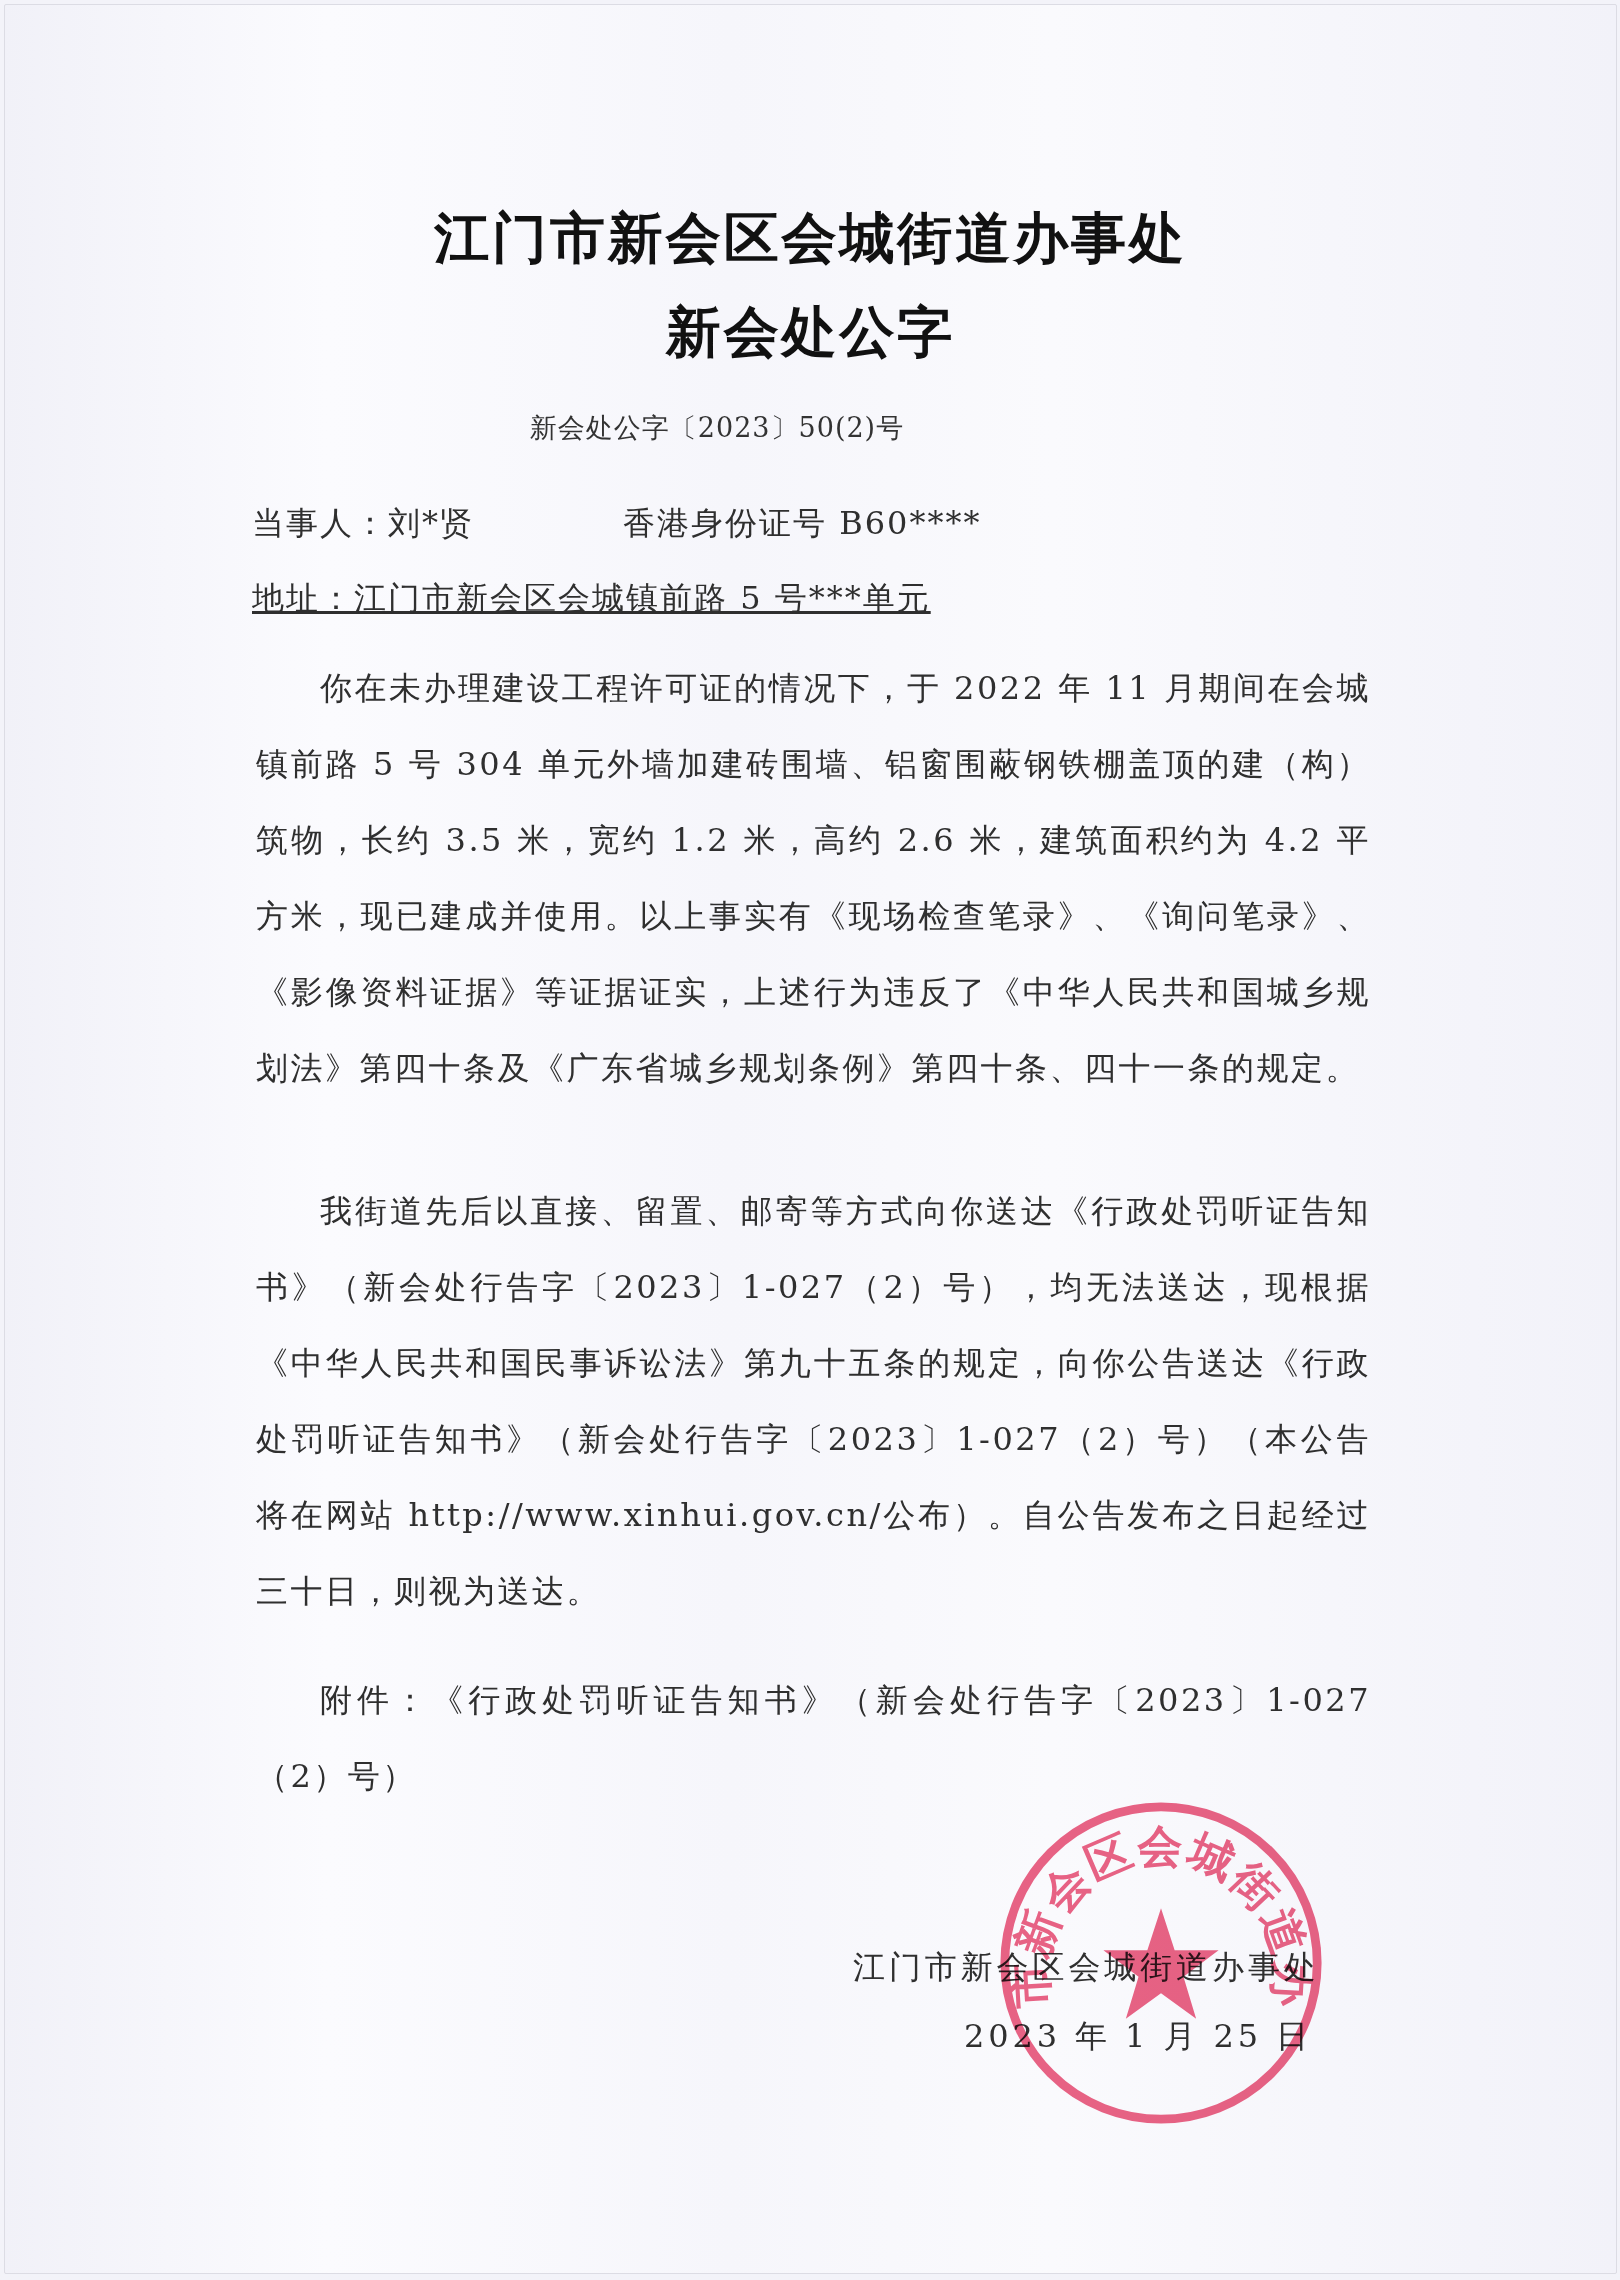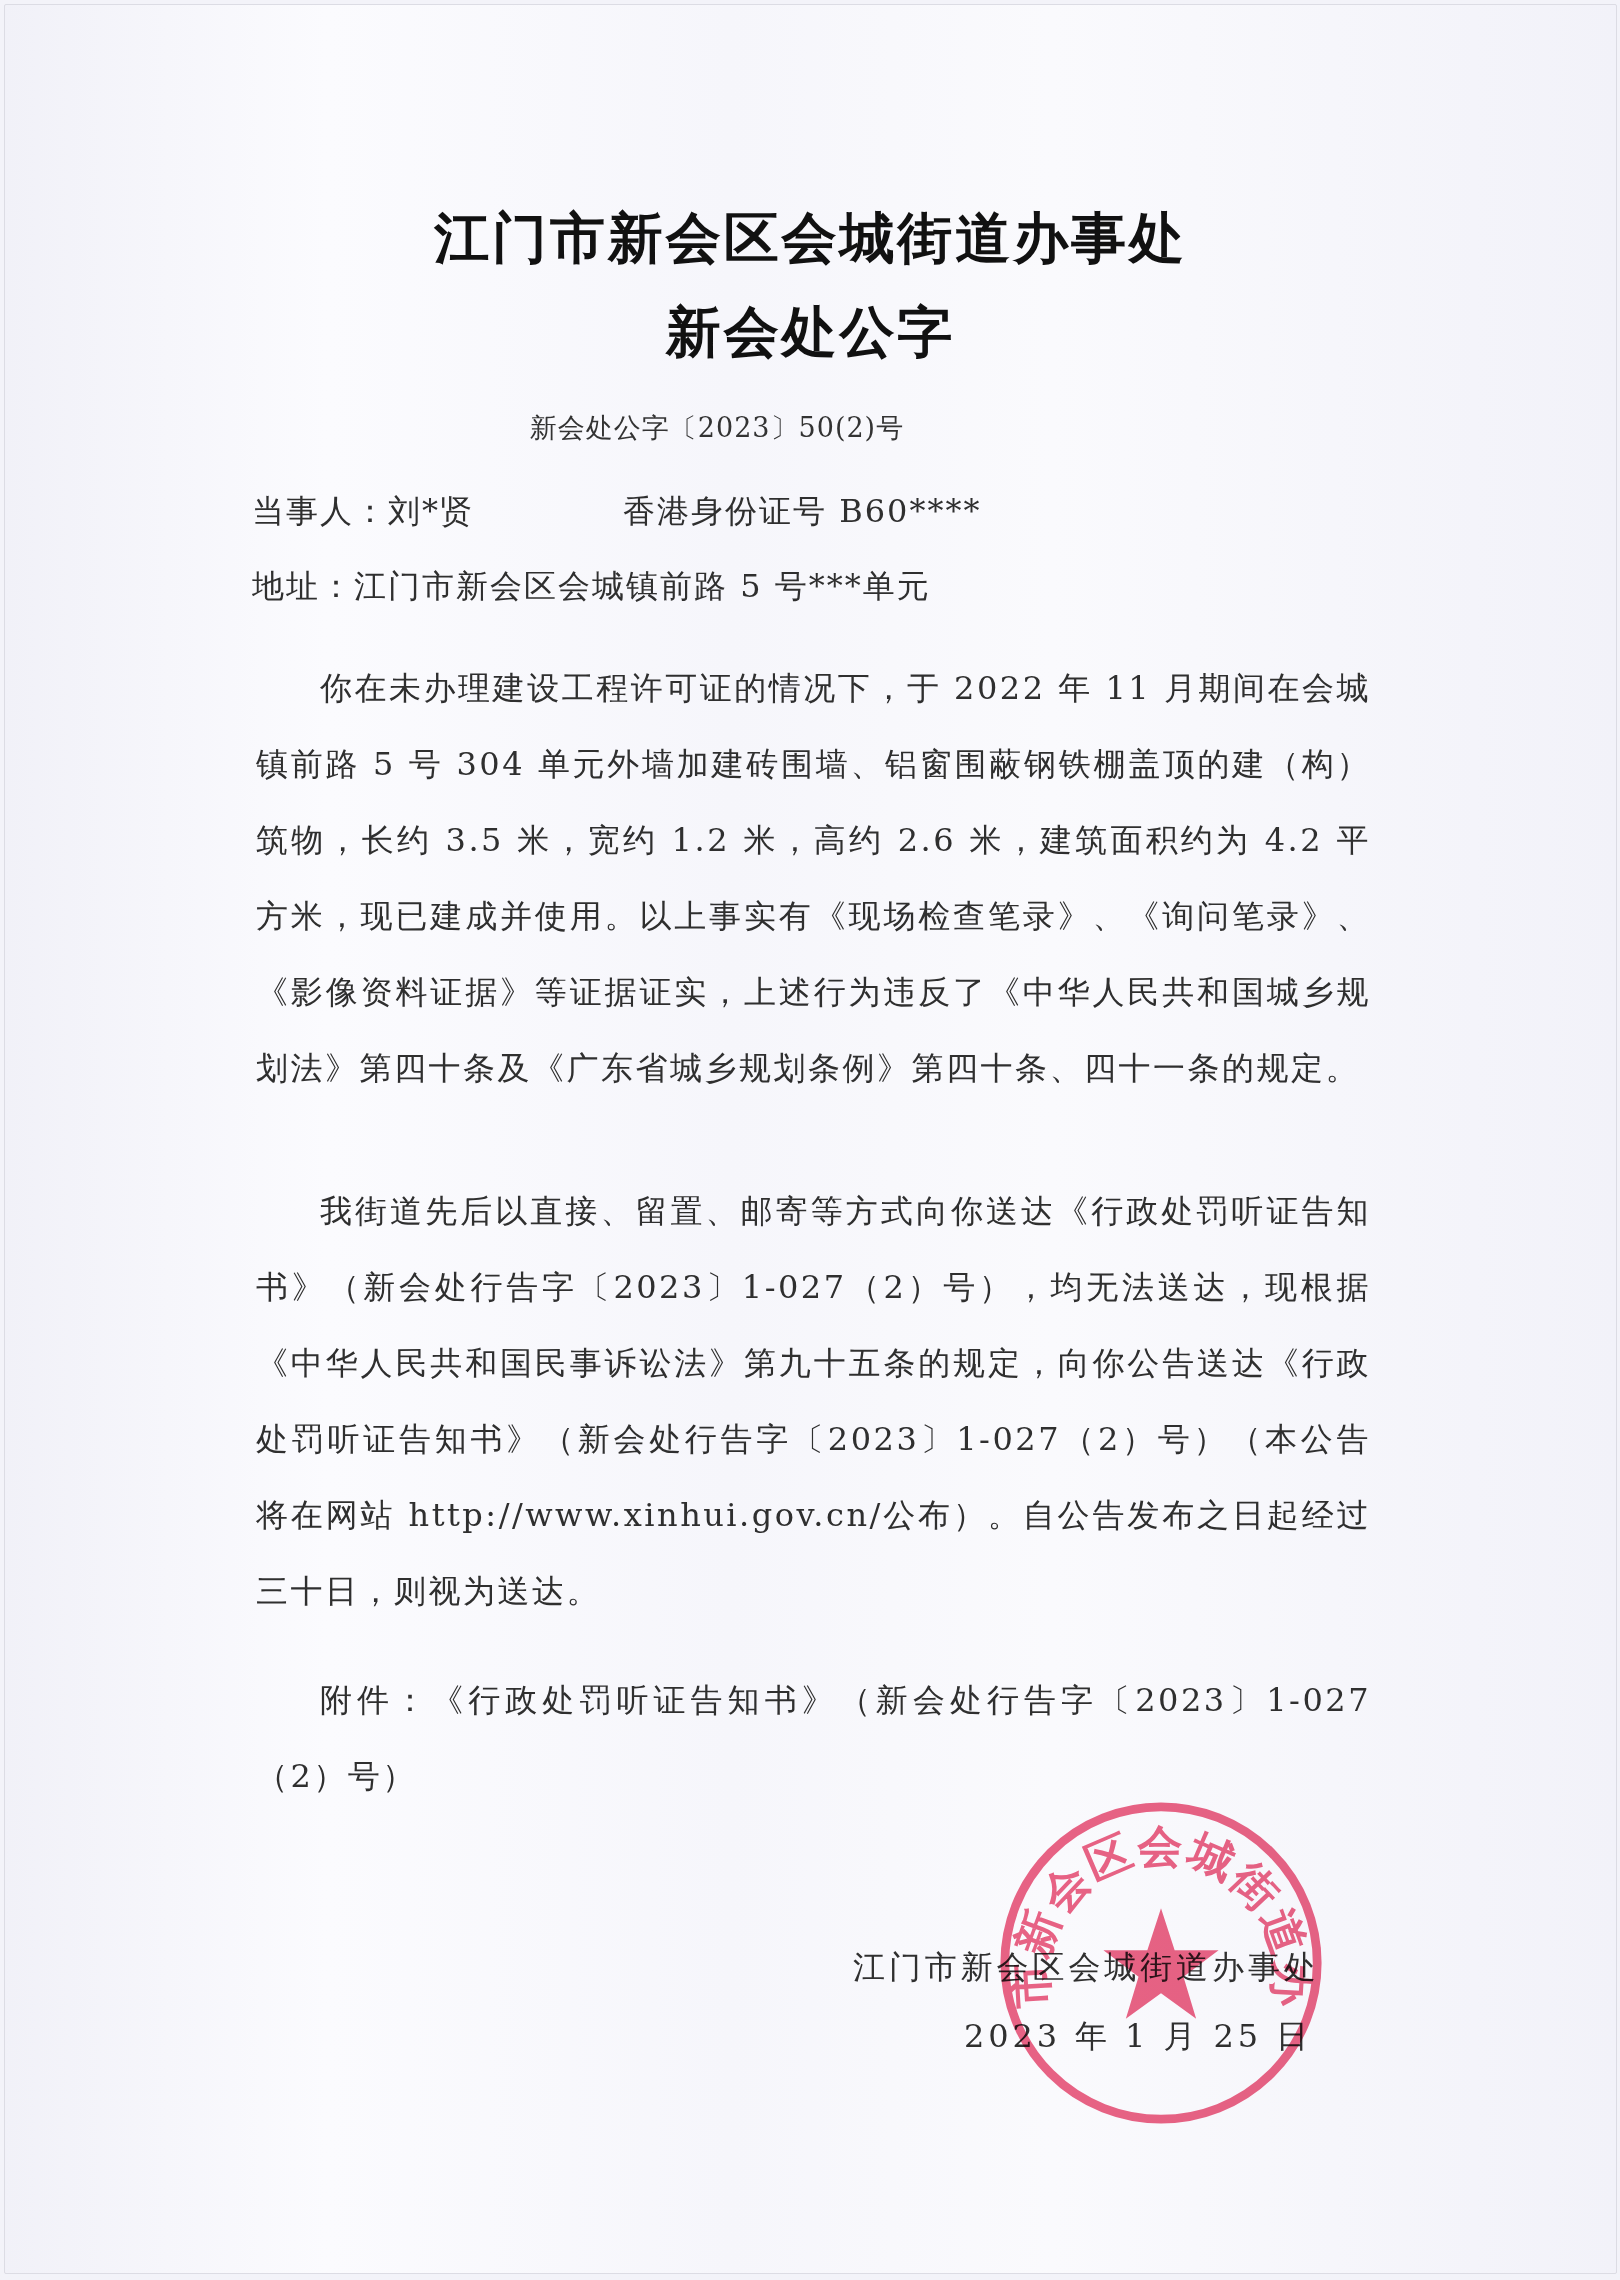--- a/index.html
+++ b/index.html
@@ -51,23 +51,24 @@
       line-height: 1;
     }
     .field-line {
       position: absolute;
       left: 252px;
       font-size: 32px;
       line-height: 1;
       color: #2f2f2f;
       letter-spacing: 2px;
       white-space: nowrap;
+      margin-top: 12px;
     }
     .field-line.party { top: 495px; }
-    .field-line.address { top: 570px; }
+    .field-line.address { top: 570px; text-decoration: underline; }
     .party-name { display: inline-block; width: 371px; }
     .body-block {
       position: absolute;
       left: 252px;
       width: 1123px;
       font-size: 32px;
       line-height: 76px;
       color: #2f2f2f;
       letter-spacing: 2.5px;
       text-align: justify;

